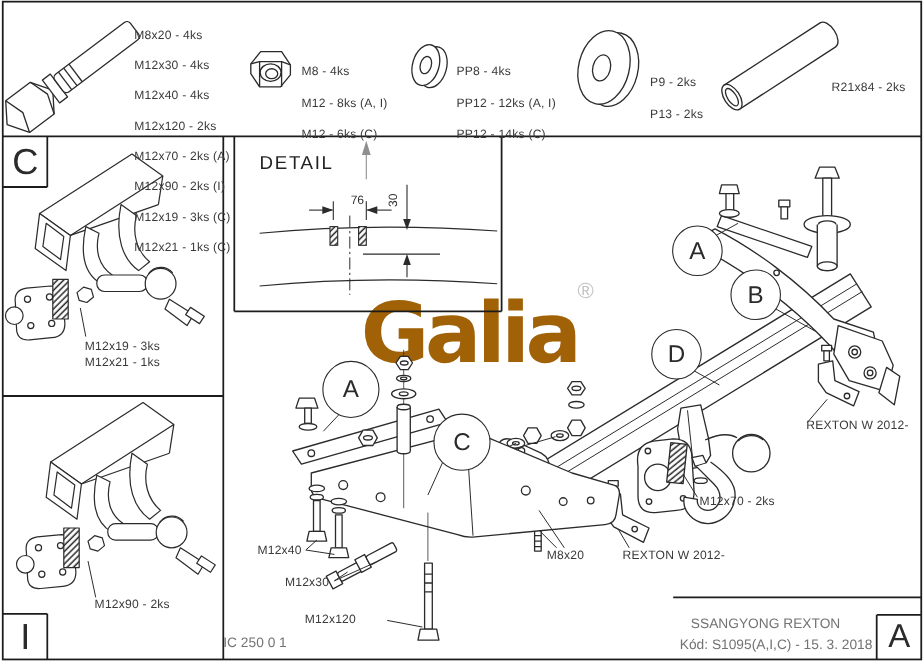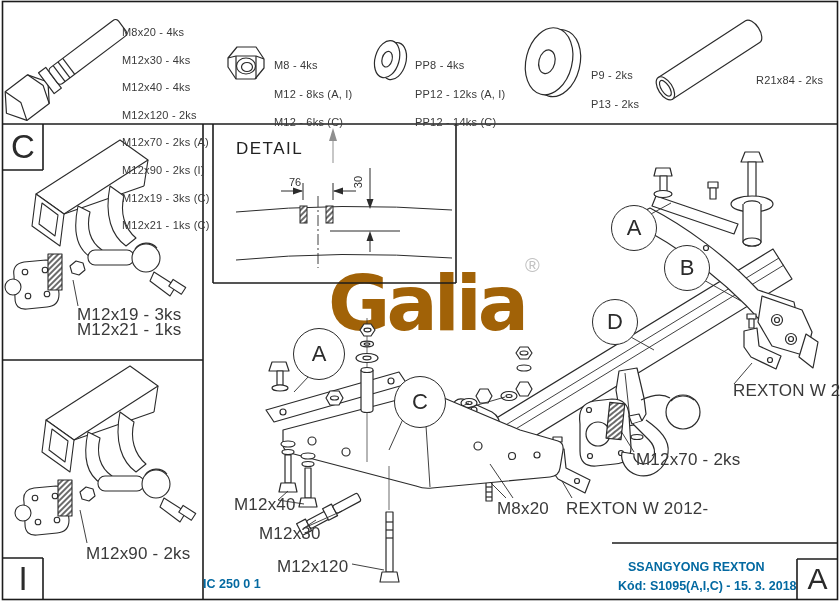--- a/index.html
+++ b/index.html
@@ -1,34 +1,34 @@
 <!DOCTYPE html>
 <html><head>
 <meta charset="utf-8">
 <style>
   html,body{margin:0;padding:0;background:#e8e8e8;}
   #sheet{position:relative;width:840px;height:603px;background:#ffffff;overflow:hidden;
          font-family:"Liberation Sans",sans-serif;color:#2b2b2b;}
   .abs{position:absolute;white-space:nowrap;}
   .plabel{font-size:11px;line-height:12.6px;color:#3a3a3a;letter-spacing:.2px;}
   .plabel div{white-space:nowrap;margin-top:15px;}
-  .dlabel{font-size:17px;color:#3a3a3a;letter-spacing:.2px;}
+  .dlabel{font-size:11px;color:#3a3a3a;letter-spacing:.2px;}
   .corner-letter{display:flex;align-items:center;justify-content:center;
        font-size:33px;font-weight:400;color:#2b2b2b;}
   .callout{display:flex;align-items:center;justify-content:center;background:#fff;
        border:1.2px solid #2b2b2b;border-radius:50%;font-size:22px;color:#2b2b2b;z-index:3;}
   .detail-title{font-size:17px;letter-spacing:1.5px;color:#222;}
   .dim{font-size:11px;color:#333;}
   #logo-wrap{z-index:0;}
   #logo-brand{font-family:"DejaVu Sans",sans-serif;font-weight:bold;font-size:76px;
        color:#a16207;letter-spacing:-4px;line-height:76px;}
   #logo-reg{font-size:20px;color:#c2c2c2;}
   #art{position:absolute;left:0;top:0;z-index:1;}
   .txt{z-index:2;}
-  .tb{font-size:12.5px;color:#0369a1;font-weight:bold;}
+  .tb{font-size:12.5px;color:#737373;}
 </style>
 </head>
 <body>
 
 <div id="sheet">
 
   <div id="logo-wrap" class="abs" style="left:328px;top:254px;">
     <span id="logo-brand">Galia</span><span id="logo-reg" style="vertical-align:58px;">®</span>
   </div>
 
@@ -376,21 +376,21 @@
   <div class="abs corner-letter txt" style="left:3px;top:558px;width:40px;height:41px;">I</div>
   <div class="abs corner-letter txt" style="left:797px;top:559px;width:41px;height:40px;font-size:30px;">A</div>
 
   <div class="abs dlabel txt" style="left:77px;top:308px;line-height:14.5px;">
     <div>M12x19 - 3ks</div>
     <div>M12x21 - 1ks</div>
   </div>
   <div class="abs dlabel txt" style="left:86px;top:544px;">M12x90 - 2ks</div>
 
   <div class="abs detail-title txt" style="left:236px;top:139px;">DETAIL</div>
-  <div class="abs dim txt" style="left:289px;top:176px;width:26px;text-align:left;">76</div>
+  <div class="abs dim txt" style="left:305px;top:176px;width:26px;text-align:right;">76</div>
   <div class="abs dim txt" style="left:352px;top:176px;transform:rotate(-90deg);">30</div>
 
   <div class="abs callout" style="left:611px;top:205px;width:44px;height:44px;">A</div>
   <div class="abs callout" style="left:664px;top:245px;width:44px;height:44px;">B</div>
   <div class="abs callout" style="left:592px;top:299px;width:44px;height:44px;">D</div>
   <div class="abs callout" style="left:293px;top:328px;width:50px;height:50px;">A</div>
   <div class="abs callout" style="left:394px;top:376px;width:50px;height:50px;">C</div>
 
   <div class="abs dlabel txt" style="left:234px;top:495px;">M12x40</div>
   <div class="abs dlabel txt" style="left:259px;top:524px;">M12x30</div>

